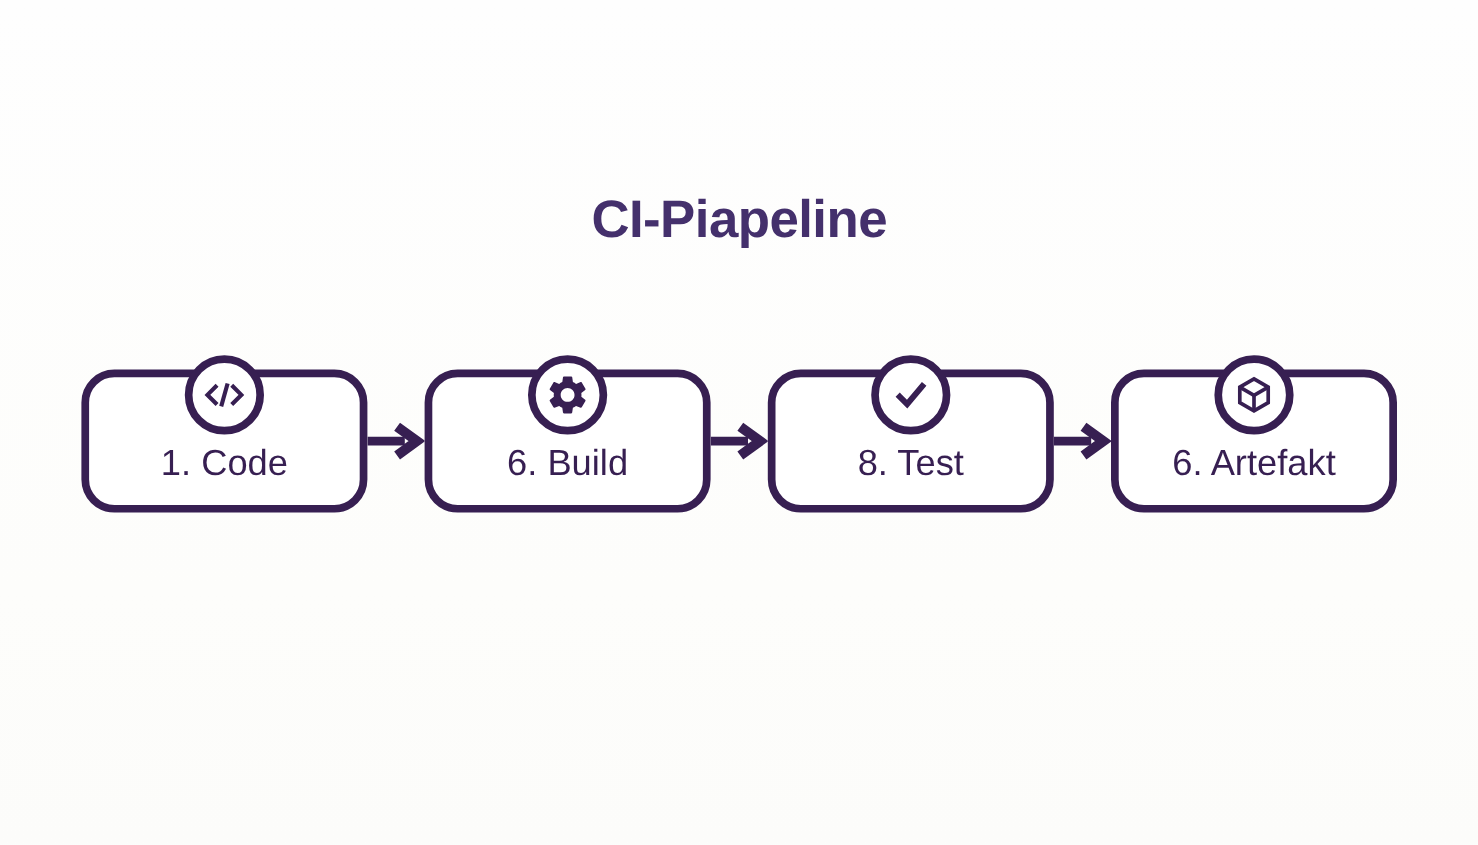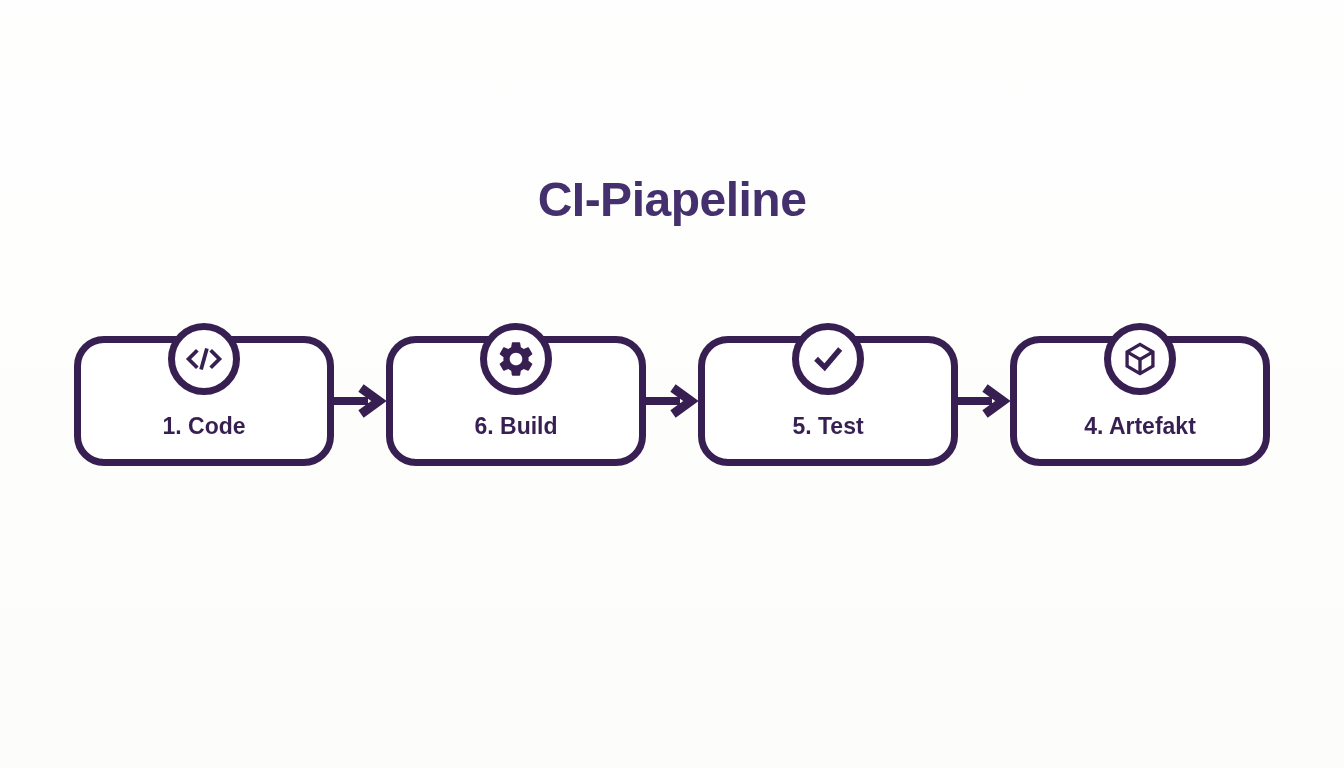--- a/index.html
+++ b/index.html
@@ -39,22 +39,22 @@
     width:260px;height:130px;
     border:7px solid var(--ink);
     border-radius:30px;
     background:var(--box-fill);
     display:flex;
     align-items:flex-end;
     justify-content:center;
     padding-bottom:19px;
   }
   .stage-label{
-    font-size:23px;
-    font-weight:bold;
+    font-size:33px;
+    font-weight:normal;
     color:var(--ink);
     white-space:nowrap;
   }
   .badge{
     position:absolute;
     top:-20px;left:50%;
     transform:translateX(-50%);
     width:72px;height:72px;
     border:7px solid var(--ink);
     border-radius:50%;
@@ -116,35 +116,35 @@
         <polyline points="27,7 45,20 27,33" stroke-width="9" stroke-linejoin="miter" fill="none"></polyline>
       </svg>
     </div>
 
     <div class="stage">
       <span class="badge">
         <svg width="40" height="40" viewBox="0 0 48 48" class="stroke-icon" stroke-width="6.5" stroke-linecap="square" stroke-linejoin="miter">
           <polyline points="12,26 20,34 36.5,14.5"></polyline>
         </svg>
       </span>
-      <span class="stage-label">5. Test</span>
+      <span class="stage-label">8. Test</span>
     </div>
 
     <div class="connector">
       <svg width="52" height="40" viewBox="0 0 52 40" fill="none">
         <line x1="0" y1="20" x2="34" y2="20" stroke-width="8"></line>
         <polyline points="27,7 45,20 27,33" stroke-width="9" stroke-linejoin="miter" fill="none"></polyline>
       </svg>
     </div>
 
     <div class="stage">
       <span class="badge">
         <svg width="40" height="40" viewBox="0 0 48 48" class="stroke-icon" stroke-width="4" stroke-linejoin="miter">
           <polygon points="24,6.5 39.5,15.5 39.5,32.5 24,41.5 8.5,32.5 8.5,15.5"></polygon>
           <polyline points="8.5,15.5 24,24.5 39.5,15.5"></polyline>
           <line x1="24" y1="24.5" x2="24" y2="41.5"></line>
         </svg>
       </span>
-      <span class="stage-label">4. Artefakt</span>
+      <span class="stage-label">6. Artefakt</span>
     </div>
 
   </div>
 </div>
 
 </body></html>

